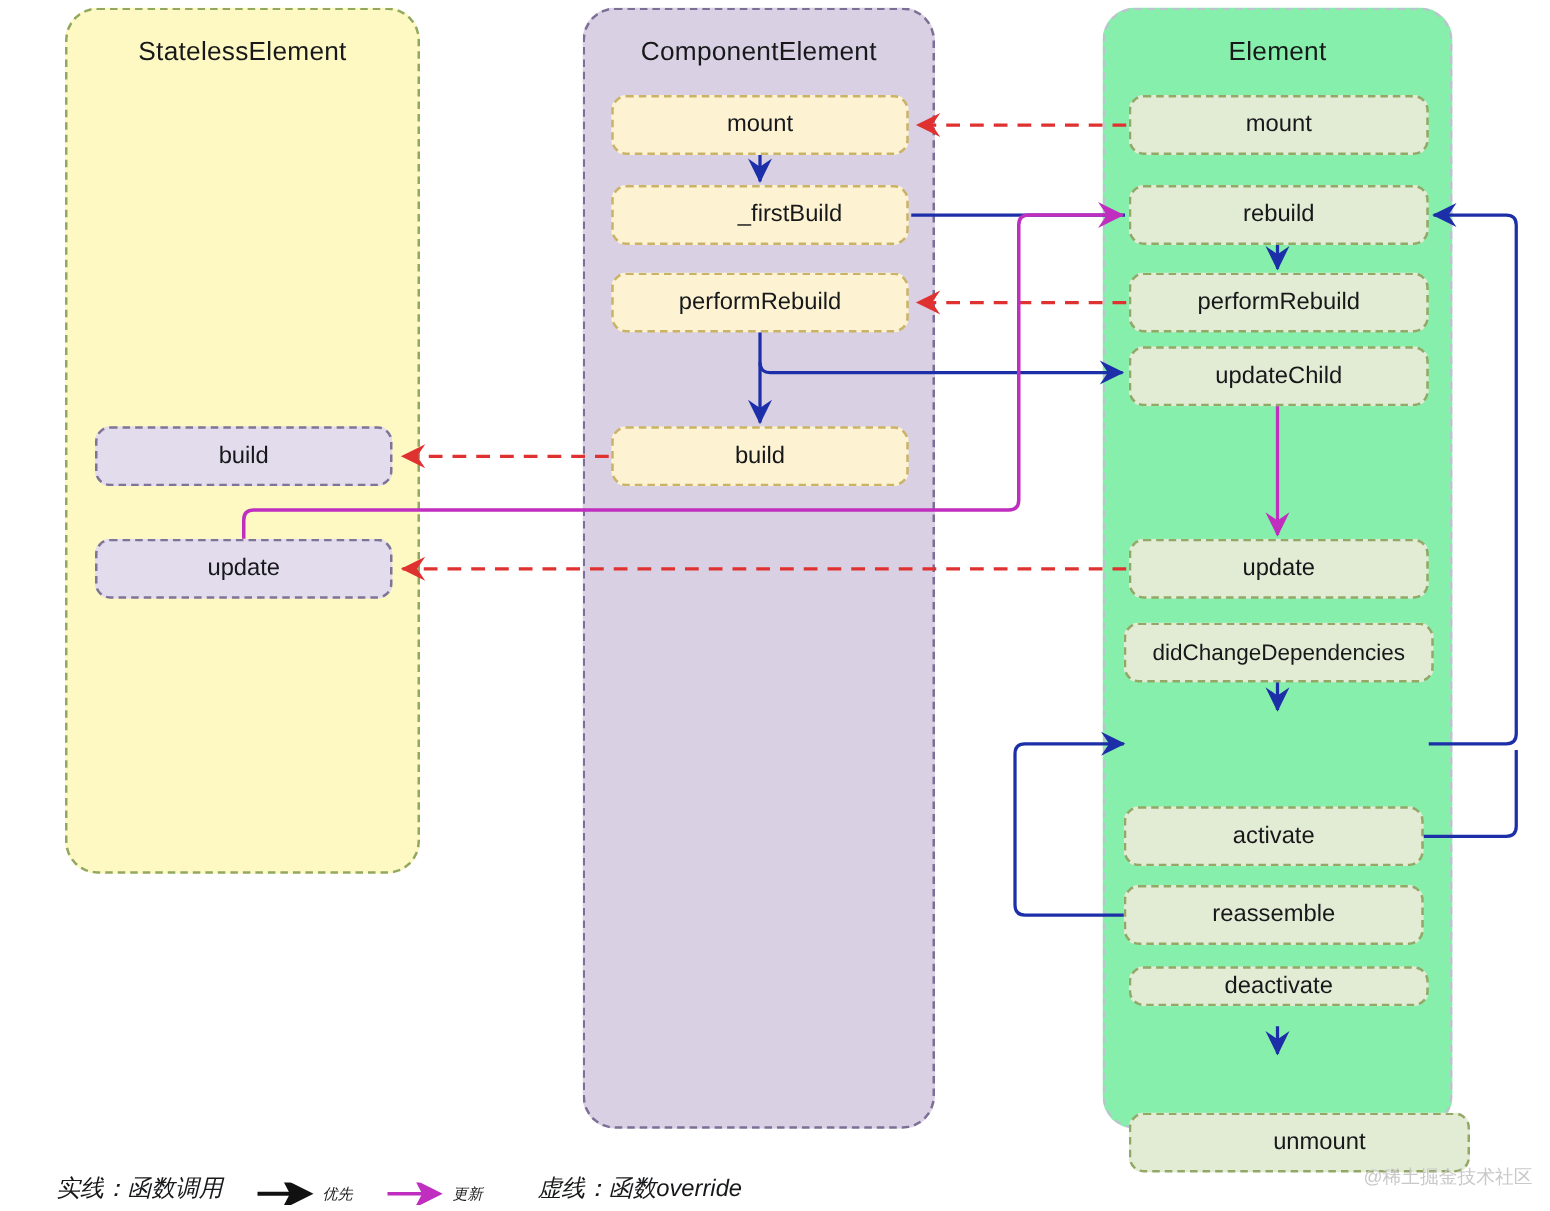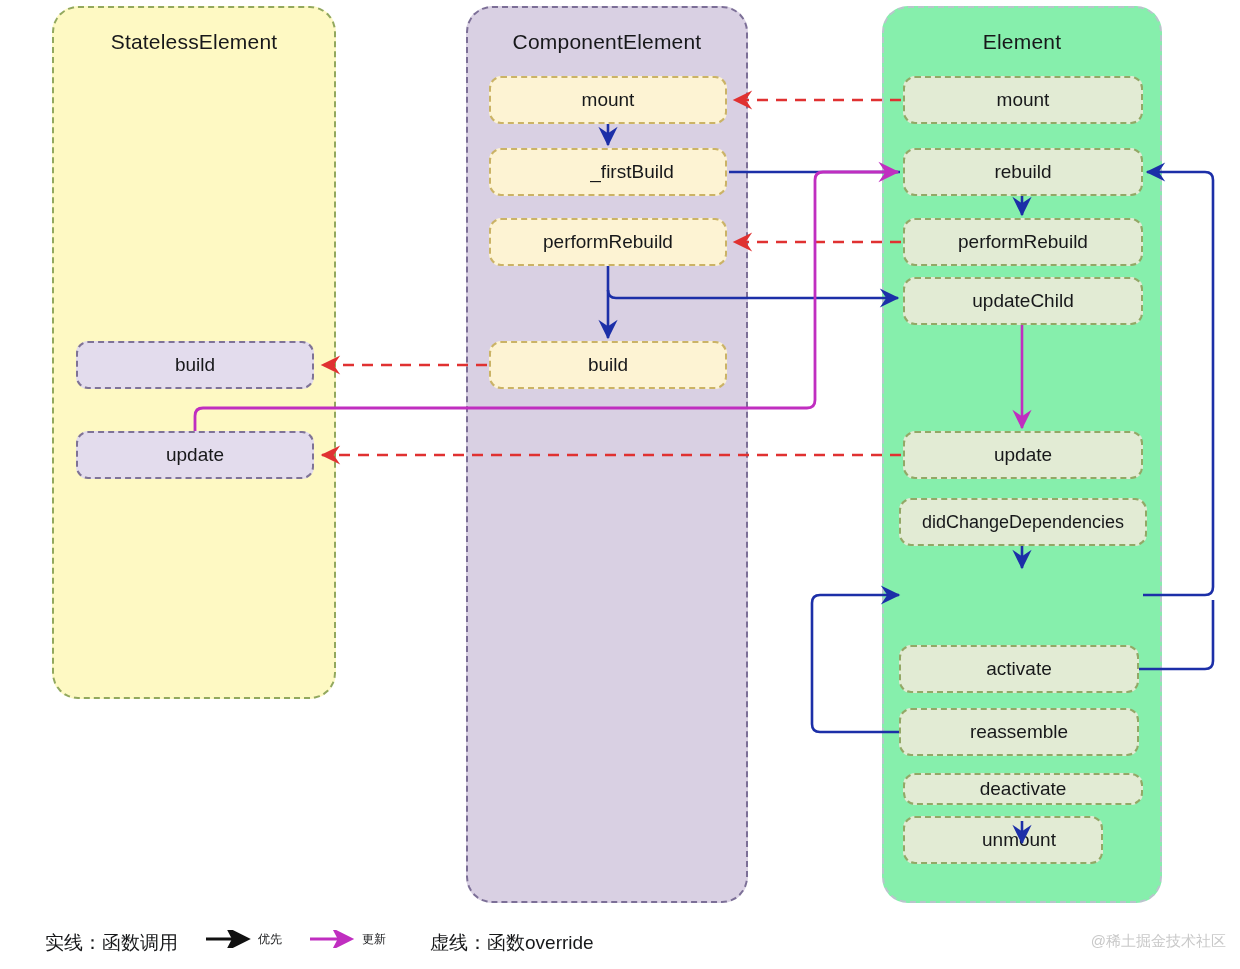--- a/index.html
+++ b/index.html
@@ -48,22 +48,22 @@
   .mbox.purple{background:#e3dced;border-color:#7f7397;}
   .mbox.cream {background:#fdf3d3;border-color:#cbb366;}
   .mbox.green {background:#e2ebd4;border-color:#93a866;}
 
   
   #wires{position:absolute;left:0;top:0;width:1240px;height:969px;pointer-events:none;}
 
   
   #legend{
     position:absolute;left:45px;top:930px;
-    display:flex;align-items:flex-start;height:34px;
-    font-size:19px;color:#17181a;white-space:nowrap;
+    display:flex;align-items:flex-end;height:34px;
+    font-size:19px;color:#17181a;white-space:nowrap;font-style:italic;
   }
   #legend .seg{display:flex;align-items:center;}
   #legend .gap{width:26px;}
   #legend .gap-lg{width:44px;}
   .legend-sub{font-size:12px;margin-left:2px;}
   .watermark{
     position:absolute;right:14px;top:932px;
     font-size:15px;color:#c9c9c9;white-space:nowrap;
   }
 </style>
@@ -94,21 +94,21 @@
 
   <div class="mbox green" style="left:903px;top:76px;width:240px;height:48px;">mount</div>
   <div class="mbox green" style="left:903px;top:148px;width:240px;height:48px;">rebuild</div>
   <div class="mbox green" style="left:903px;top:218px;width:240px;height:48px;">performRebuild</div>
   <div class="mbox green" style="left:903px;top:277px;width:240px;height:48px;">updateChild</div>
   <div class="mbox green" style="left:903px;top:431px;width:240px;height:48px;">update</div>
   <div class="mbox green" style="left:899px;top:498px;width:248px;height:48px;font-size:18px;">didChangeDependencies</div>
   <div class="mbox green" style="left:899px;top:645px;width:240px;height:48px;">activate</div>
   <div class="mbox green" style="left:899px;top:708px;width:240px;height:48px;">reassemble</div>
   <div class="mbox green" style="left:903px;top:773px;width:240px;height:32px;">deactivate</div>
-  <div class="mbox green" style="left:903px;top:816px;width:200px;height:48px;padding-left:32px;">unmount</div>
+  <div class="mbox green" style="left:903px;top:890px;width:273px;height:48px;padding-left:32px;">unmount</div>
 
   <svg id="wires">
     <defs>
       <marker id="ar-red" markerWidth="9" markerHeight="9" refX="7.5" refY="4.5" orient="auto">
         <path d="M0.5,0.8 L8,4.5 L0.5,8.2 L3,4.5 Z" fill="#e03131"></path>
       </marker>
       <marker id="ar-blue" markerWidth="9" markerHeight="9" refX="7.5" refY="4.5" orient="auto">
         <path d="M0.5,0.8 L8,4.5 L0.5,8.2 L3,4.5 Z" fill="#1c2fa8"></path>
       </marker>
       <marker id="ar-mag" markerWidth="9" markerHeight="9" refX="7.5" refY="4.5" orient="auto">

